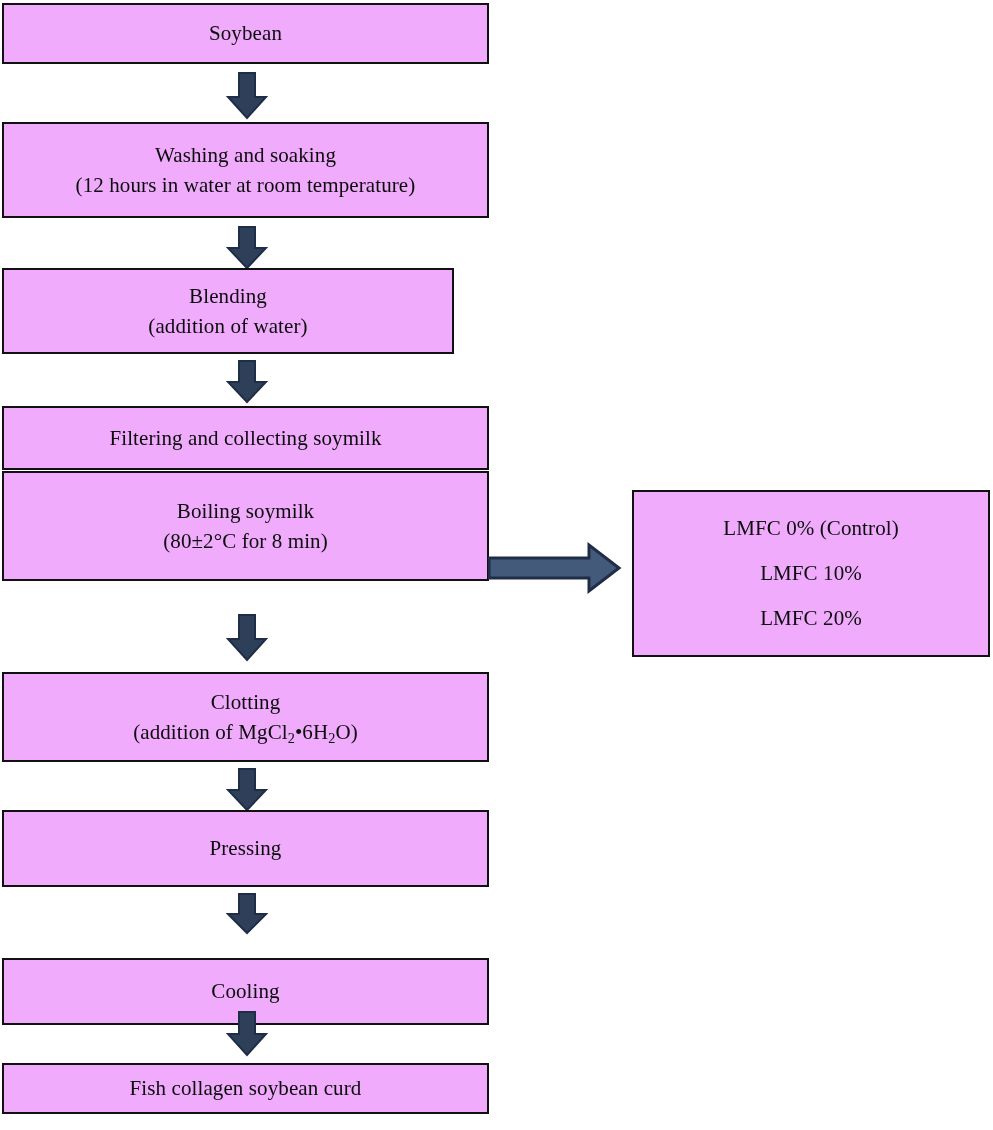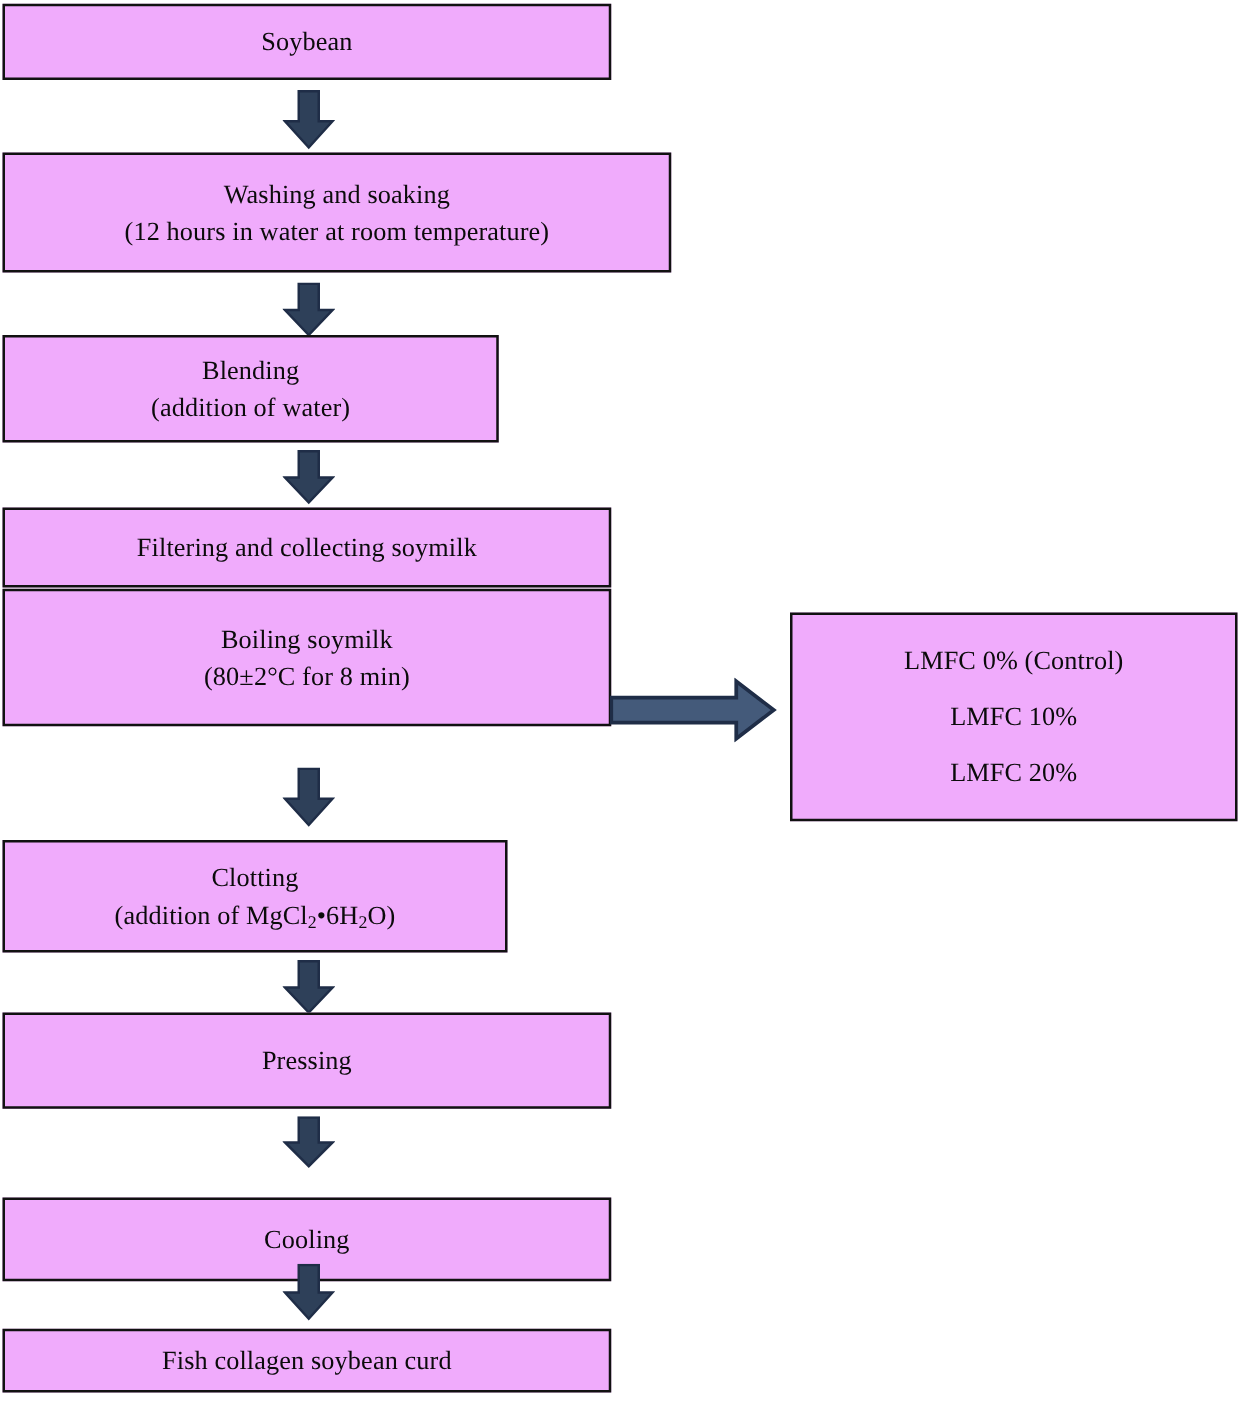--- a/index.html
+++ b/index.html
@@ -64,32 +64,32 @@
   <div class="pbox" style="left:2px; top:3px; width:487px; height:61px;">
     <span class="line">Soybean</span>
   </div>
 
   <span class="arrow-down" style="left:226px; top:72px;">
     <svg width="42" height="48" viewBox="0 0 42 48" xmlns="http://www.w3.org/2000/svg">
       <polygon points="13,1 29,1 29,25 40,25 21,46 2,25 13,25" fill="#2e4059" stroke="#1f2d47" stroke-width="2" stroke-linejoin="miter"></polygon>
     </svg>
   </span>
 
-  <div class="pbox" style="left:2px; top:122px; width:535px; height:96px;">
+  <div class="pbox" style="left:2px; top:122px; width:487px; height:96px;">
     <span class="line">Washing and soaking</span>
     <span class="line">(12 hours in water at room temperature)</span>
   </div>
 
   <span class="arrow-down" style="left:226px; top:226px;">
     <svg width="42" height="44" viewBox="0 0 42 44" xmlns="http://www.w3.org/2000/svg">
       <polygon points="13,1 29,1 29,22 40,22 21,42 2,22 13,22" fill="#2e4059" stroke="#1f2d47" stroke-width="2" stroke-linejoin="miter"></polygon>
     </svg>
   </span>
 
-  <div class="pbox" style="left:2px; top:268px; width:397px; height:86px;">
+  <div class="pbox" style="left:2px; top:268px; width:452px; height:86px;">
     <span class="line">Blending</span>
     <span class="line">(addition of water)</span>
   </div>
 
   <span class="arrow-down" style="left:226px; top:360px;">
     <svg width="42" height="44" viewBox="0 0 42 44" xmlns="http://www.w3.org/2000/svg">
       <polygon points="13,1 29,1 29,22 40,22 21,42 2,22 13,22" fill="#2e4059" stroke="#1f2d47" stroke-width="2" stroke-linejoin="miter"></polygon>
     </svg>
   </span>
 
@@ -119,21 +119,21 @@
     <span class="line">LMFC 10%</span>
     <span class="line">LMFC 20%</span>
   </div>
 
   <span class="arrow-down" style="left:226px; top:614px;">
     <svg width="42" height="48" viewBox="0 0 42 48" xmlns="http://www.w3.org/2000/svg">
       <polygon points="13,1 29,1 29,25 40,25 21,46 2,25 13,25" fill="#2e4059" stroke="#1f2d47" stroke-width="2" stroke-linejoin="miter"></polygon>
     </svg>
   </span>
 
-  <div class="pbox" style="left:2px; top:672px; width:404px; height:90px;">
+  <div class="pbox" style="left:2px; top:672px; width:487px; height:90px;">
     <span class="line">Clotting</span>
     <span class="line nowrap" id="clotting-formula"><span>(addition of MgCl</span><sub>2</sub><span>•6H</span><sub>2</sub><span>O)</span></span>
   </div>
 
   <span class="arrow-down" style="left:226px; top:768px;">
     <svg width="42" height="44" viewBox="0 0 42 44" xmlns="http://www.w3.org/2000/svg">
       <polygon points="13,1 29,1 29,22 40,22 21,42 2,22 13,22" fill="#2e4059" stroke="#1f2d47" stroke-width="2" stroke-linejoin="miter"></polygon>
     </svg>
   </span>
 

